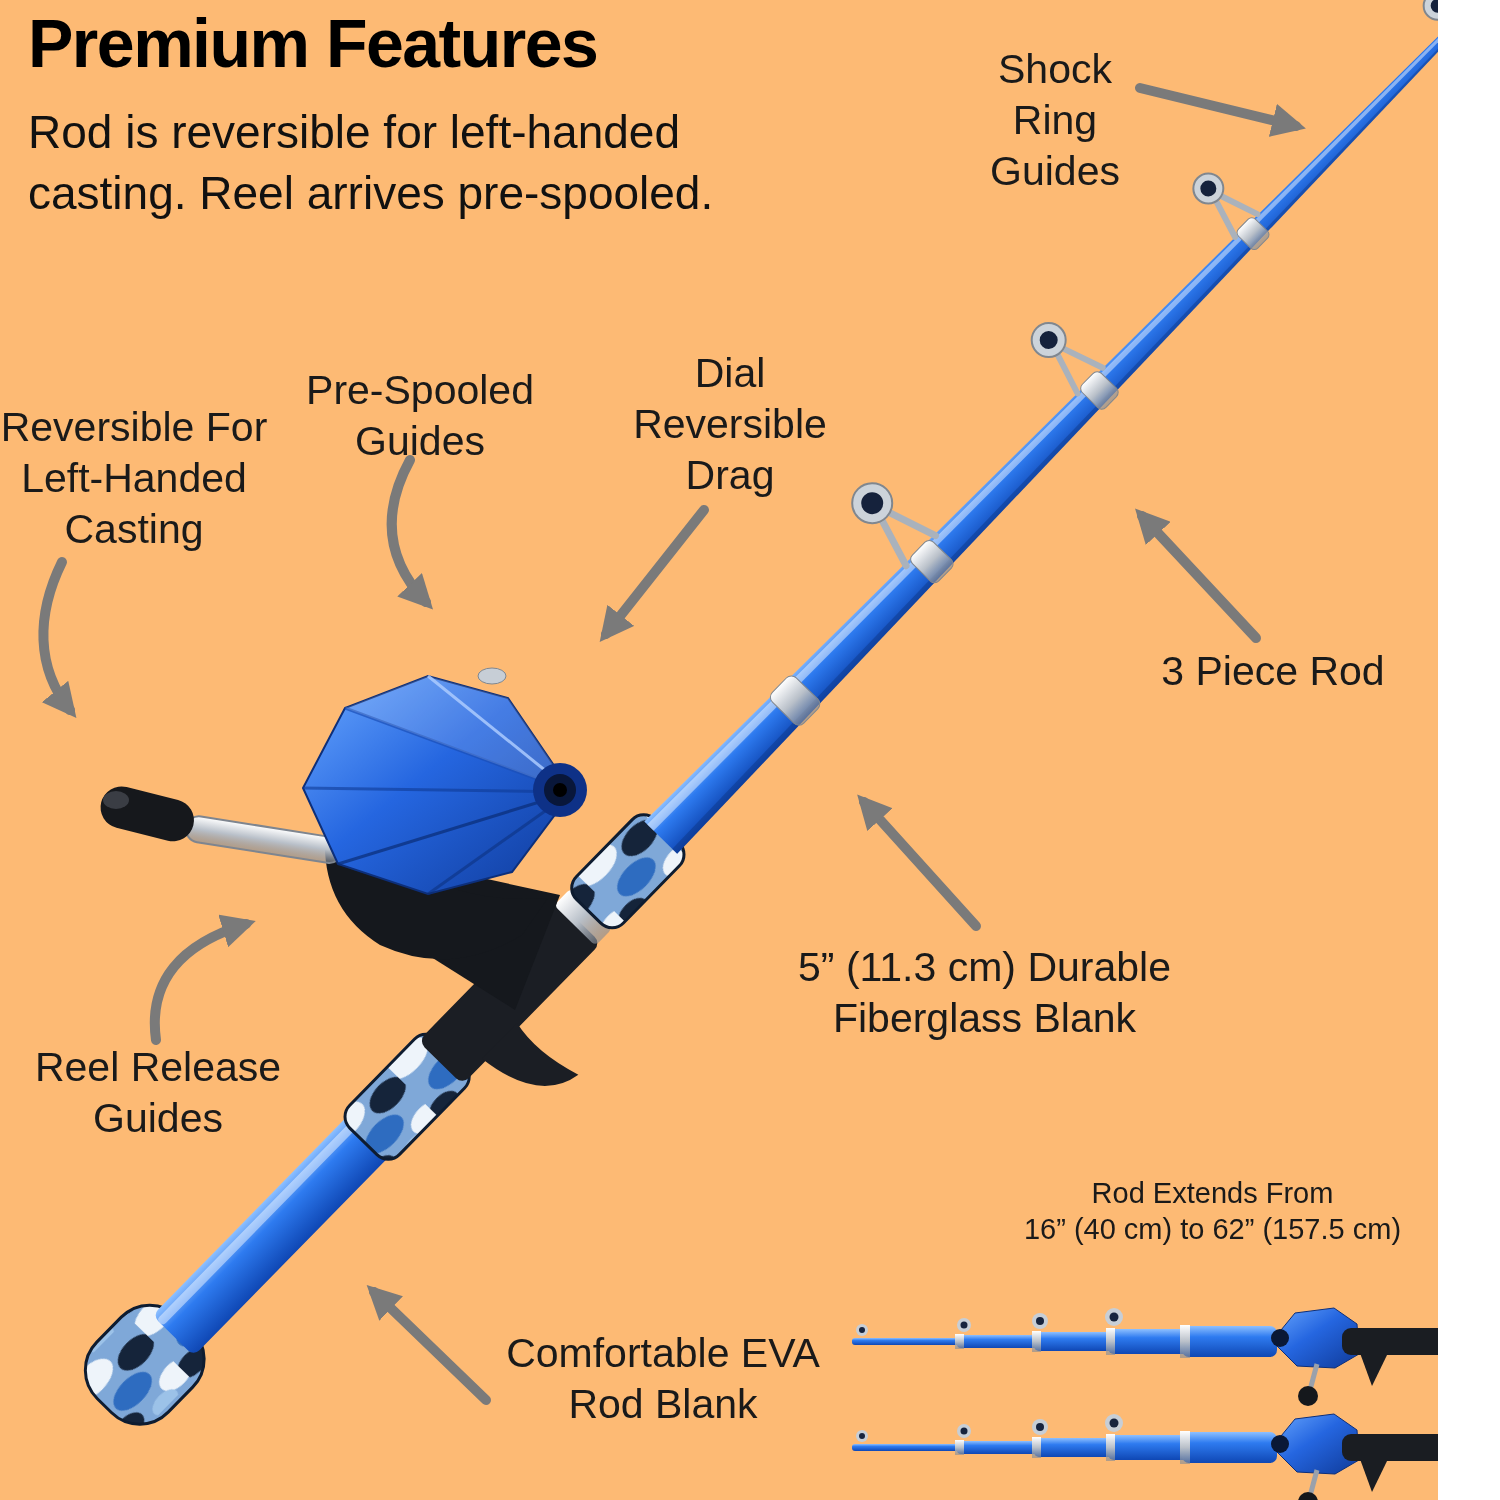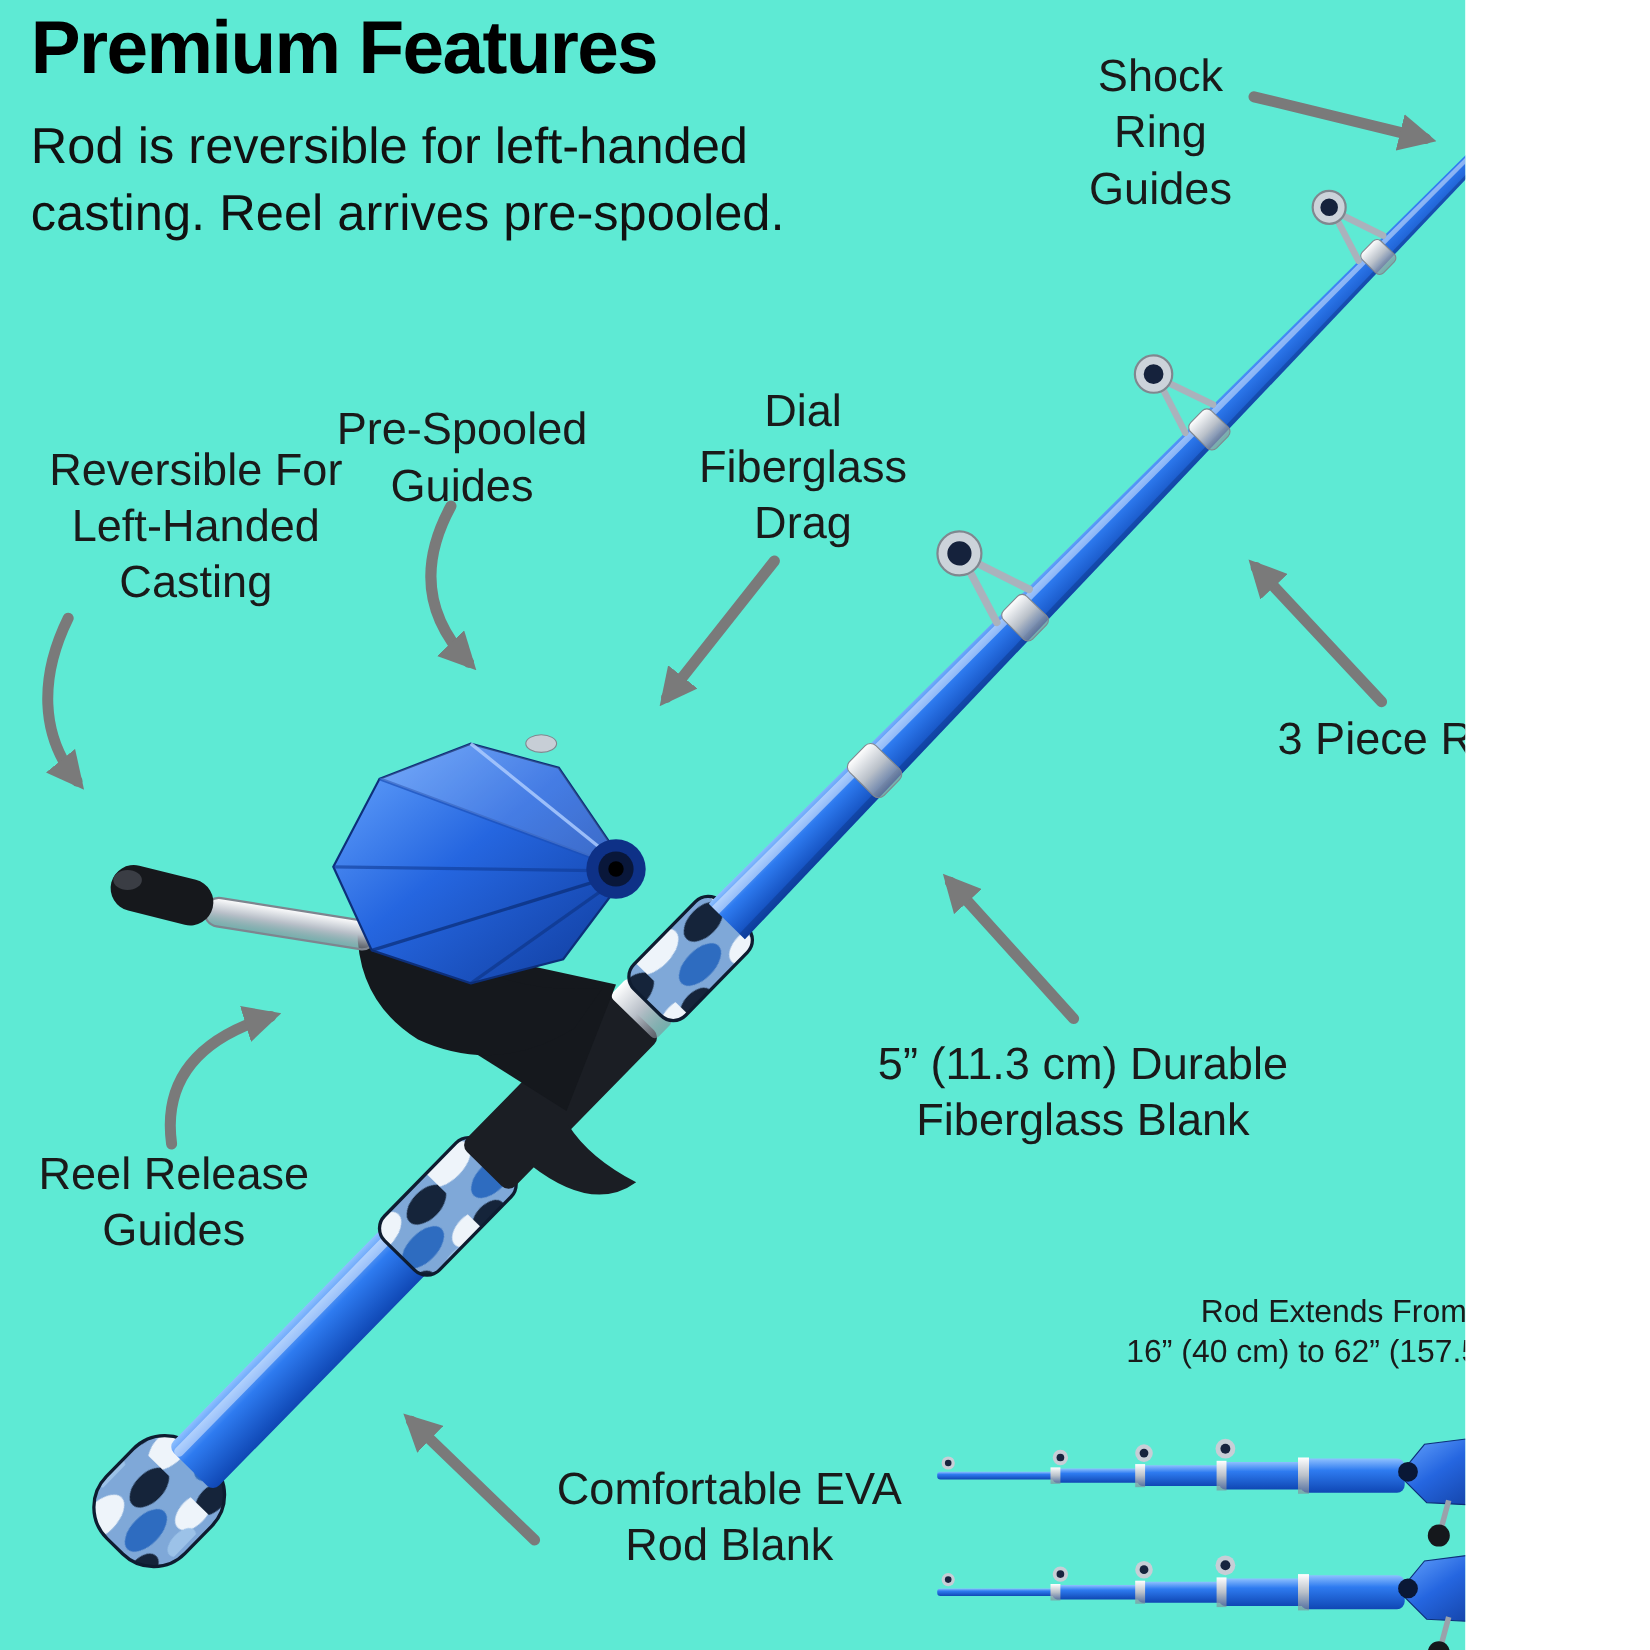--- a/index.html
+++ b/index.html
@@ -2,36 +2,36 @@
 <html><head>
 <meta charset="utf-8">
 <style>
   * { margin:0; padding:0; box-sizing:border-box; }
   html,body { background:#ffffff; }
   body {
     width:1500px; height:1500px;
     font-family:"Liberation Sans", sans-serif;
     color:#111111;
   }
-  .stage { position:relative; width:1332px; height:1500px; background:#5eead4; overflow:hidden; }
+  .stage { position:relative; width:1438px; height:1500px; background:#fdba74; overflow:hidden; }
   .svg-layer { position:absolute; left:0; top:0; width:1500px; height:1500px; }
   .title {
     position:absolute; left:28px; top:4px;
     font-size:68px; font-weight:700; letter-spacing:-1.5px; color:#000000;
   }
   .subtitle {
     position:absolute; left:28px; top:102px;
     font-size:46px; line-height:1.32; color:#111111; white-space:pre-line;
   }
   .label {
     position:absolute; font-size:41px; line-height:1.24;
     text-align:center; white-space:pre-line; color:#1a1a1a;
   }
   .lbl-shock       { left:940px;  top:44px;   width:230px; }
-  .lbl-reversible  { left:0px;    top:402px;  width:268px;margin-left:44px; }
+  .lbl-reversible  { left:0px;    top:402px;  width:268px; }
   .lbl-prespooled  { left:295px;  top:365px;  width:250px; }
   .lbl-dial        { left:620px;  top:348px;  width:220px; }
   .lbl-fivepiece   { left:1148px; top:646px;  width:250px; }
   .lbl-fiberglass  { left:762px;  top:942px;  width:445px; }
   .lbl-reelrelease { left:28px;   top:1042px; width:260px; }
   .lbl-eva         { left:478px;  top:1328px; width:370px; }
   .lbl-rodextends  { left:925px;  top:1176px; width:575px; font-size:29px; }
   .arrow { stroke:#7a7a7a; stroke-width:10; fill:none; stroke-linecap:round; }
 </style>
 </head>
@@ -189,21 +189,21 @@
 
   <div class="label lbl-shock">Shock
 Ring
 Guides</div>
   <div class="label lbl-reversible">Reversible For
 Left-Handed
 Casting</div>
   <div class="label lbl-prespooled">Pre-Spooled
 Guides</div>
   <div class="label lbl-dial">Dial
-Fiberglass
+Reversible
 Drag</div>
   <div class="label lbl-fivepiece">3 Piece Rod</div>
   <div class="label lbl-fiberglass">5” (11.3 cm) Durable
 Fiberglass Blank</div>
   <div class="label lbl-reelrelease">Reel Release
 Guides</div>
   <div class="label lbl-eva">Comfortable EVA
 Rod Blank</div>
   <div class="label lbl-rodextends">Rod Extends From
 16” (40 cm) to 62” (157.5 cm)</div>

